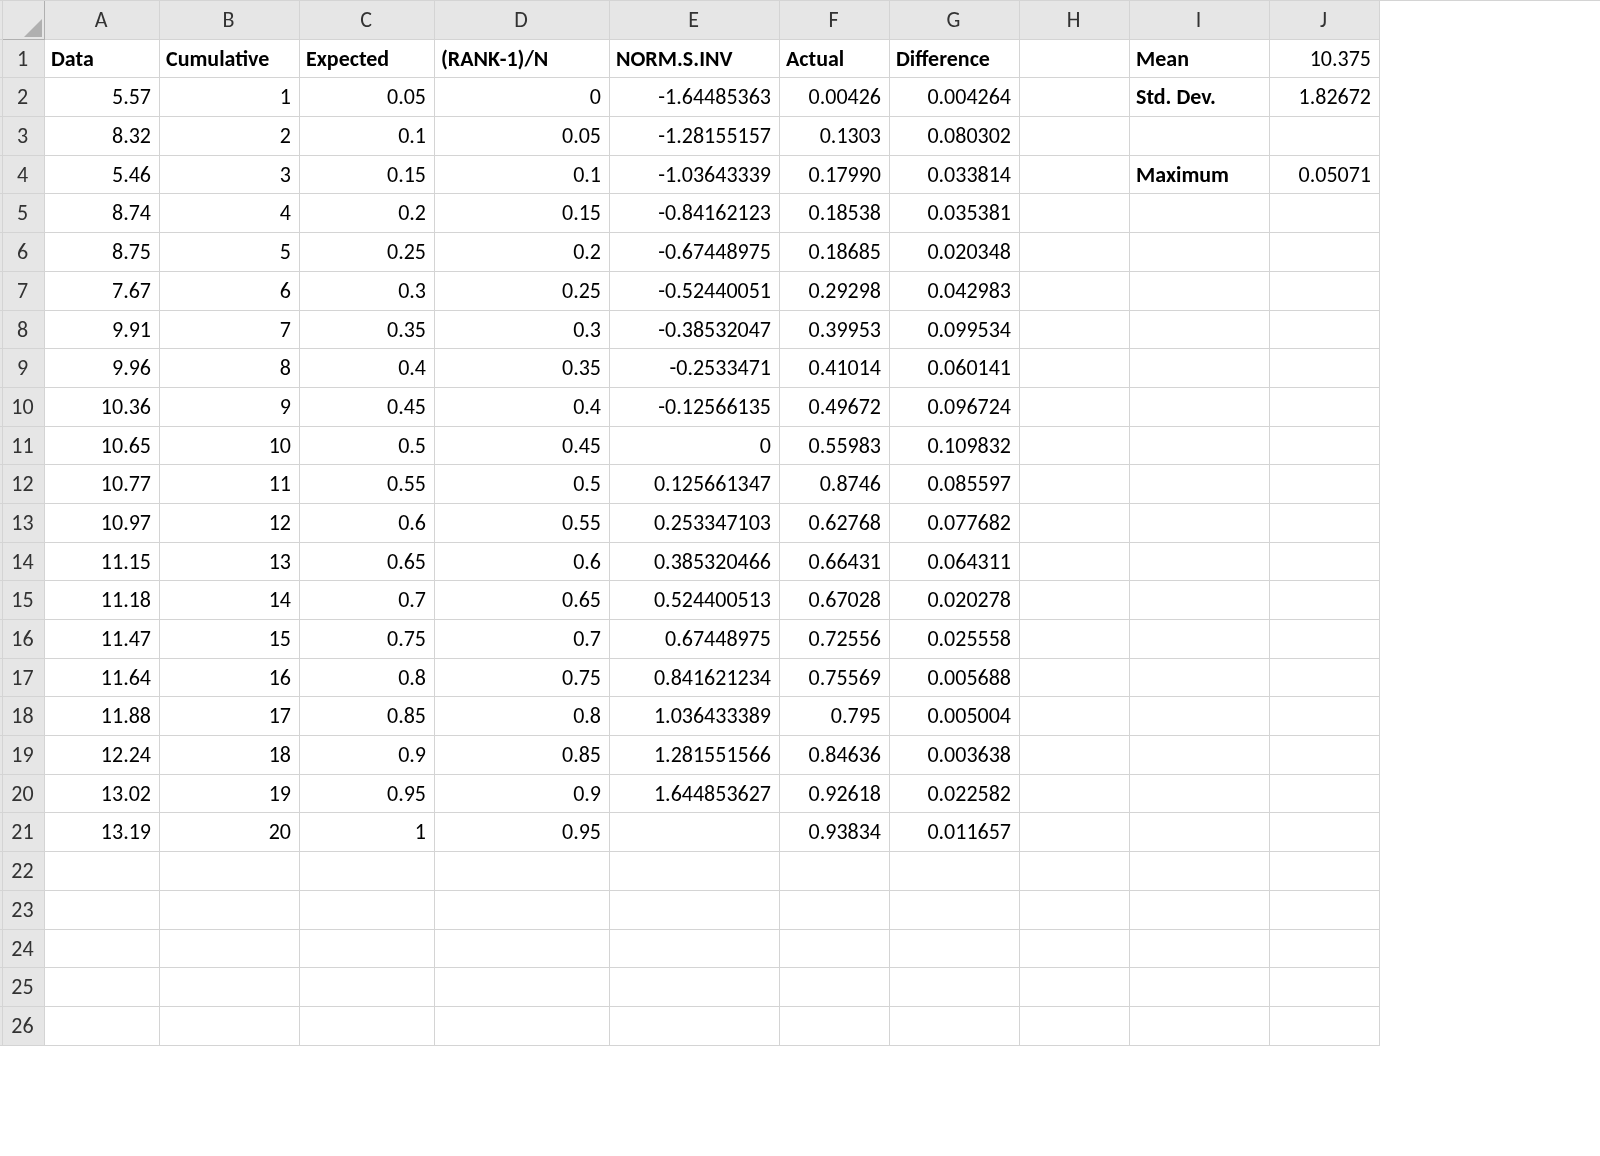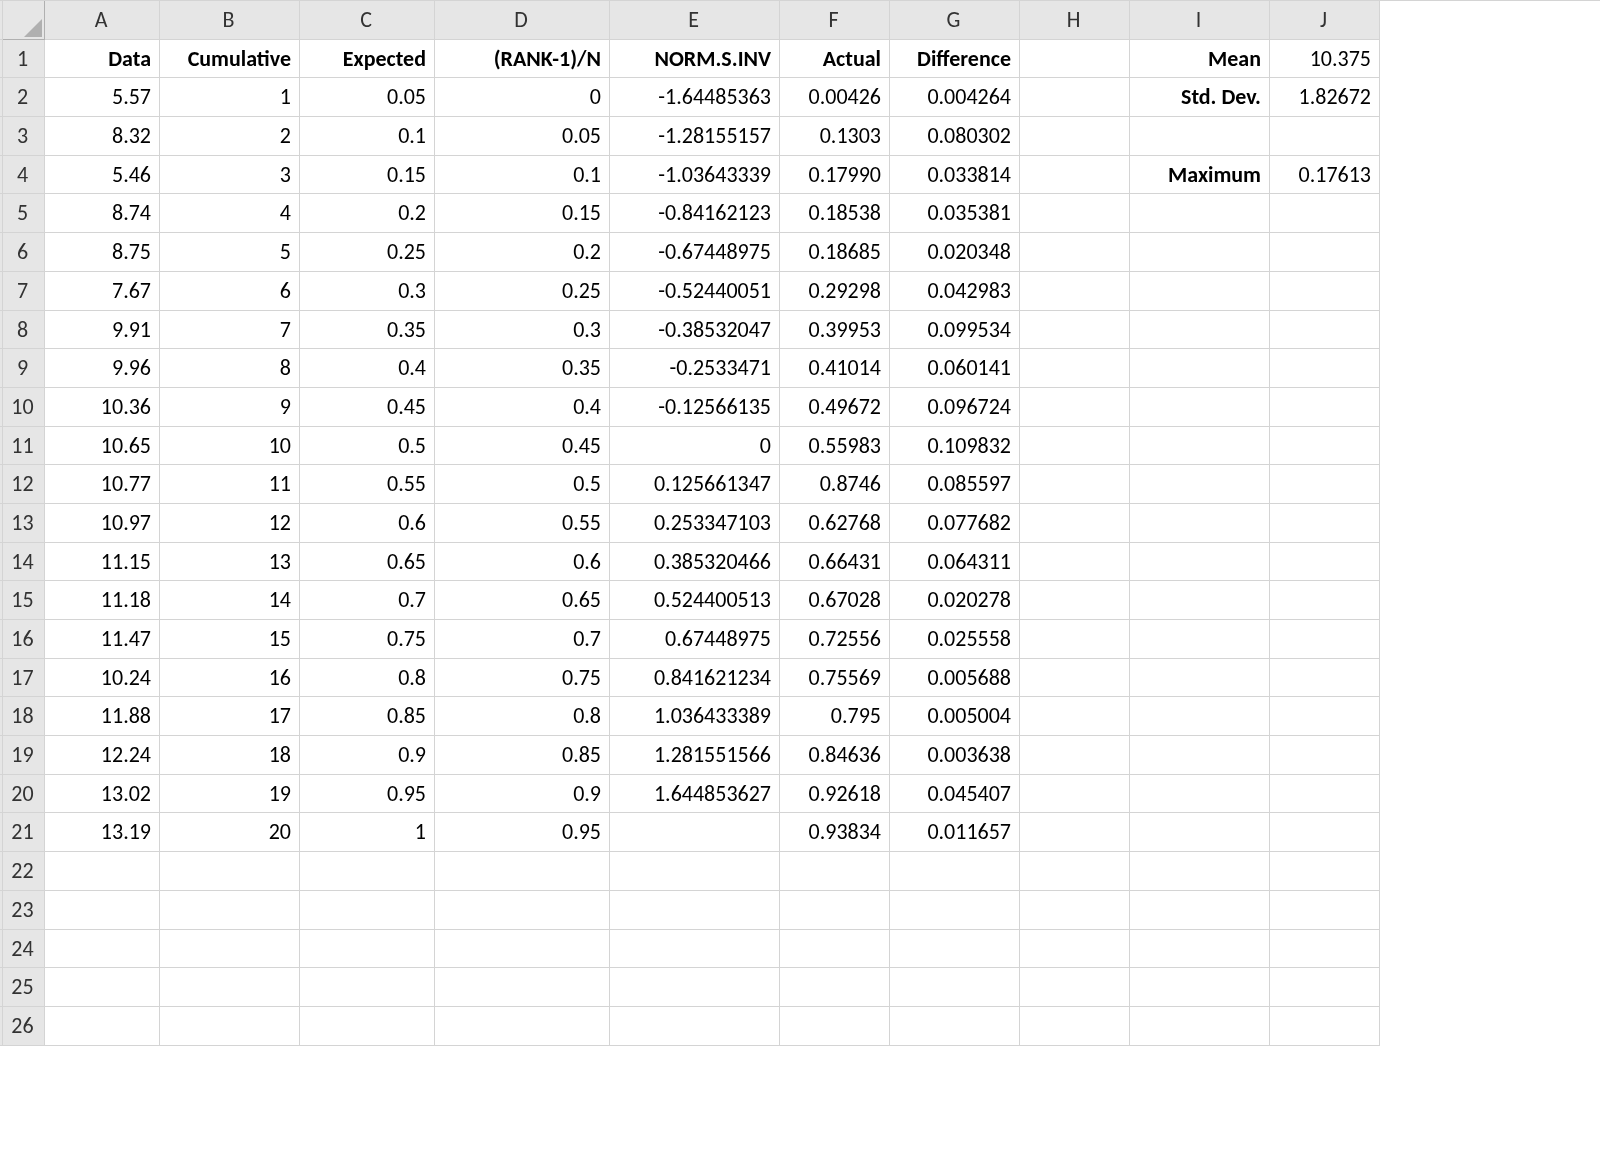--- a/index.html
+++ b/index.html
@@ -52,21 +52,21 @@
   .corner::after {
     content: "";
     position: absolute;
     right: 2px; bottom: 2px;
     width: 0; height: 0;
     border-style: solid;
     border-width: 0 0 18px 18px;
     border-color: transparent transparent #b0b0b0 transparent;
   }
   .num { text-align: right; }
-  .txt { text-align: right; }
+  .txt { text-align: left; }
   .bold { font-weight: 700; }
 </style>
 </head>
 <body>
 
 <div class="sheet" id="sheet">
     <div class="gutter"></div>
     <div class="cell hdr corner"></div>
     <div class="cell hdr">A</div>
     <div class="cell hdr">B</div>
@@ -118,21 +118,21 @@
     <div class="cell rowhdr">4</div>
     <div class="cell num">5.46</div>
     <div class="cell num">3</div>
     <div class="cell num">0.15</div>
     <div class="cell num">0.1</div>
     <div class="cell num">-1.03643339</div>
     <div class="cell num">0.17990</div>
     <div class="cell num">0.033814</div>
     <div class="cell"></div>
     <div class="cell txt bold">Maximum</div>
-    <div class="cell num">0.17613</div>
+    <div class="cell num">0.05071</div>
     <div class="gutter"></div>
     <div class="cell rowhdr">5</div>
     <div class="cell num">8.74</div>
     <div class="cell num">4</div>
     <div class="cell num">0.2</div>
     <div class="cell num">0.15</div>
     <div class="cell num">-0.84162123</div>
     <div class="cell num">0.18538</div>
     <div class="cell num">0.035381</div>
     <div class="cell"></div>
@@ -265,21 +265,21 @@
     <div class="cell num">0.75</div>
     <div class="cell num">0.7</div>
     <div class="cell num">0.67448975</div>
     <div class="cell num">0.72556</div>
     <div class="cell num">0.025558</div>
     <div class="cell"></div>
     <div class="cell"></div>
     <div class="cell"></div>
     <div class="gutter"></div>
     <div class="cell rowhdr">17</div>
-    <div class="cell num">10.24</div>
+    <div class="cell num">11.64</div>
     <div class="cell num">16</div>
     <div class="cell num">0.8</div>
     <div class="cell num">0.75</div>
     <div class="cell num">0.841621234</div>
     <div class="cell num">0.75569</div>
     <div class="cell num">0.005688</div>
     <div class="cell"></div>
     <div class="cell"></div>
     <div class="cell"></div>
     <div class="gutter"></div>
@@ -307,21 +307,21 @@
     <div class="cell"></div>
     <div class="cell"></div>
     <div class="gutter"></div>
     <div class="cell rowhdr">20</div>
     <div class="cell num">13.02</div>
     <div class="cell num">19</div>
     <div class="cell num">0.95</div>
     <div class="cell num">0.9</div>
     <div class="cell num">1.644853627</div>
     <div class="cell num">0.92618</div>
-    <div class="cell num">0.045407</div>
+    <div class="cell num">0.022582</div>
     <div class="cell"></div>
     <div class="cell"></div>
     <div class="cell"></div>
     <div class="gutter"></div>
     <div class="cell rowhdr">21</div>
     <div class="cell num">13.19</div>
     <div class="cell num">20</div>
     <div class="cell num">1</div>
     <div class="cell num">0.95</div>
     <div class="cell num"></div>

